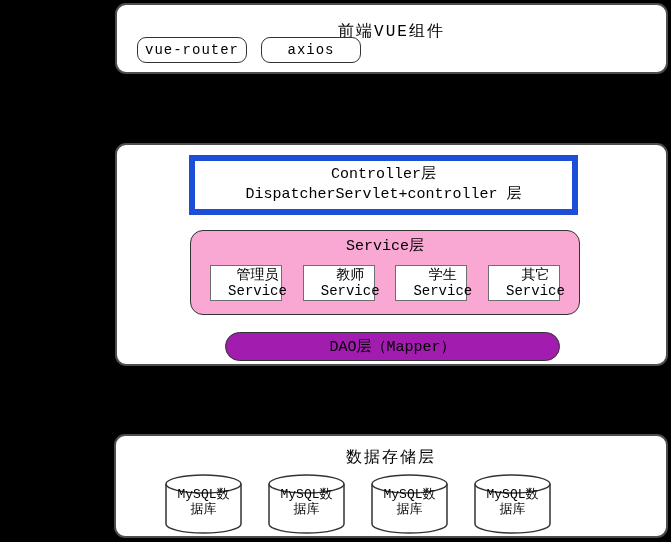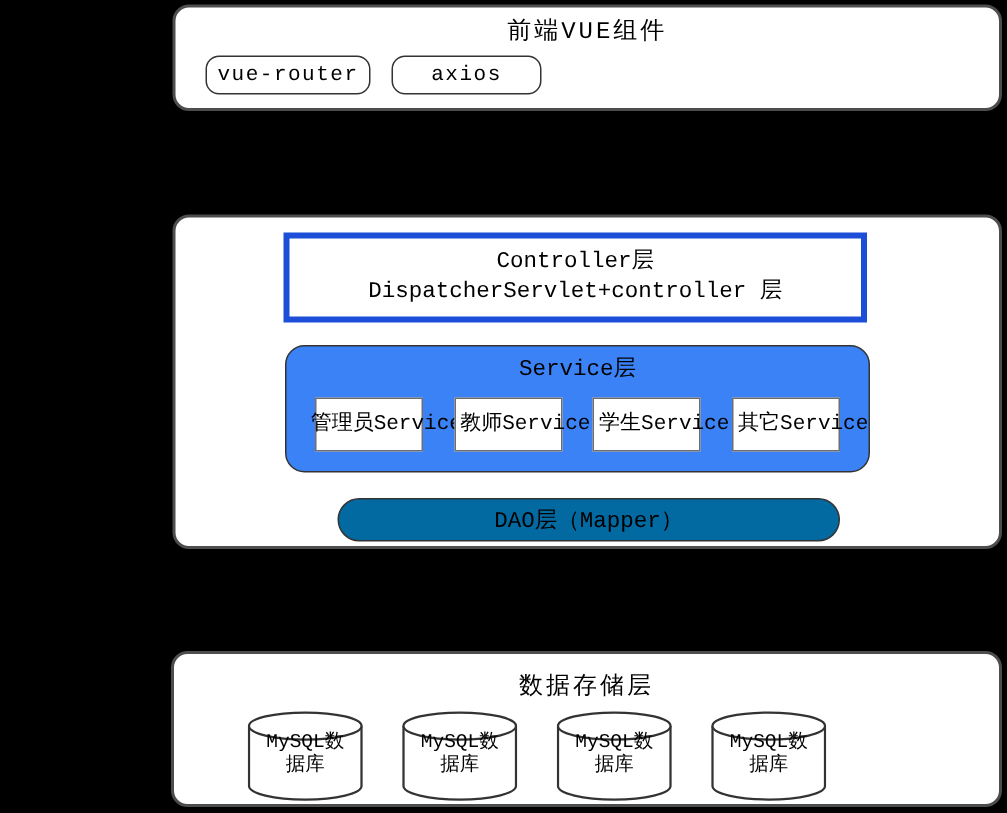--- a/index.html
+++ b/index.html
@@ -20,21 +20,21 @@
   }
   #frontend-panel { left: 115px; top: 3px;   width: 553px; height: 71px;  }
   #backend-panel  { left: 115px; top: 143px; width: 553px; height: 223px; }
   #storage-panel  { left: 114px; top: 434px; width: 554px; height: 104px; }
 
   .panel-title {
     text-align: center;
     font-size: 16px;
     line-height: 20px;
     letter-spacing: 2px;
-    margin-top: 6px;
+    margin-top: 17px;
     white-space: nowrap;
   }
   #storage-panel .panel-title { margin-top: 12px; }
 
   
   .component-row {
     position: absolute;
     left: 20px; top: 32px; right: 6px;
     display: flex;
     gap: 14px;
@@ -53,74 +53,74 @@
     white-space: nowrap;
   }
   .w110 { width: 110px; } .w100 { width: 100px; }
 
   
   .controller-box {
     position: absolute;
     left: 72px; top: 10px;
     width: 389px; height: 60px;
     box-sizing: border-box;
-    border: 4px solid #1d4ed8;
+    border: 6px solid #1d4ed8;
     background: #ffffff;
     display: flex;
     flex-direction: column;
     align-items: center;
     justify-content: center;
     font-size: 15px;
     line-height: 20px;
     white-space: nowrap;
   }
   .service-box {
     position: absolute;
     left: 73px; top: 85px;
     width: 390px; height: 85px;
     box-sizing: border-box;
     border: 1px solid #333333;
     border-radius: 13px;
-    background: #3b82f6;
+    background: #f9a8d4;
   }
   .service-title {
     text-align: center;
     font-size: 15px;
     line-height: 16px;
     margin-top: 8px;
     white-space: nowrap;
   }
   .service-items {
     position: absolute;
     left: 19px; right: 19px; top: 34px;
     display: flex;
     justify-content: space-between;
   }
   .service-item {
     width: 72px; height: 36px;
     box-sizing: border-box;
     border: 1px solid #6e6e6e;
     background: #ffffff;
     display: flex;
-    flex-direction: row;
+    flex-direction: column;
     align-items: center;
     justify-content: center;
     font-size: 14px;
     line-height: 16px;
     white-space: nowrap;
     padding-left: 23px;
   }
   .dao-pill {
     position: absolute;
     left: 108px; top: 187px;
     width: 335px; height: 29px;
     box-sizing: border-box;
     border: 1px solid #333333;
     border-radius: 15px;
-    background: #0369a1;
+    background: #a21caf;
     display: flex;
     align-items: center;
     justify-content: center;
     font-size: 15px;
     white-space: nowrap;
   }
 
   
   .cylinder-row {
     position: absolute;

